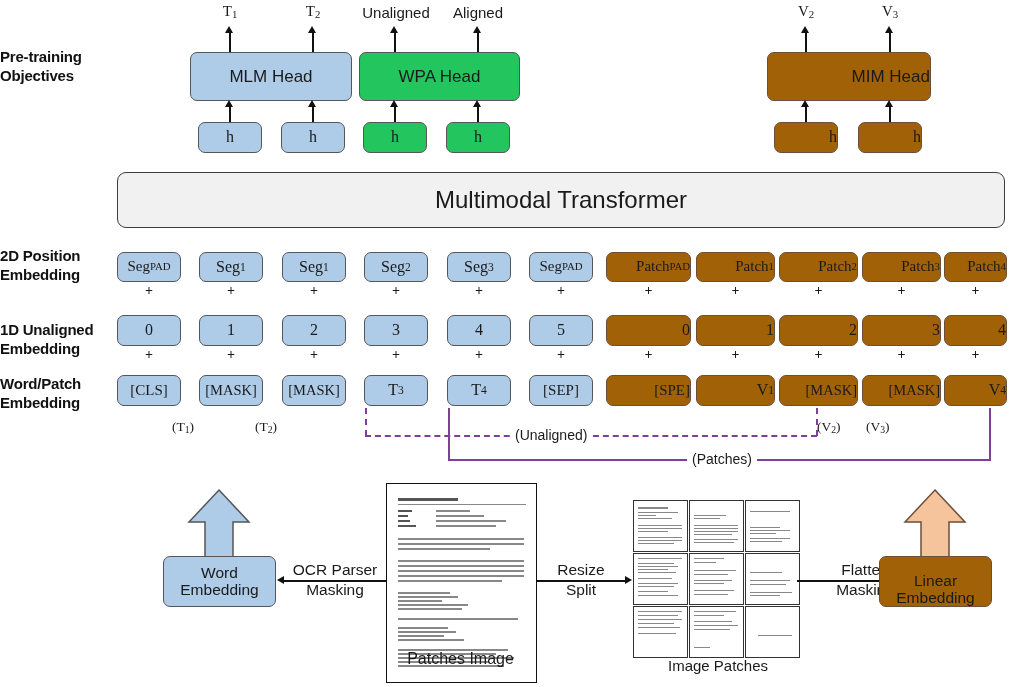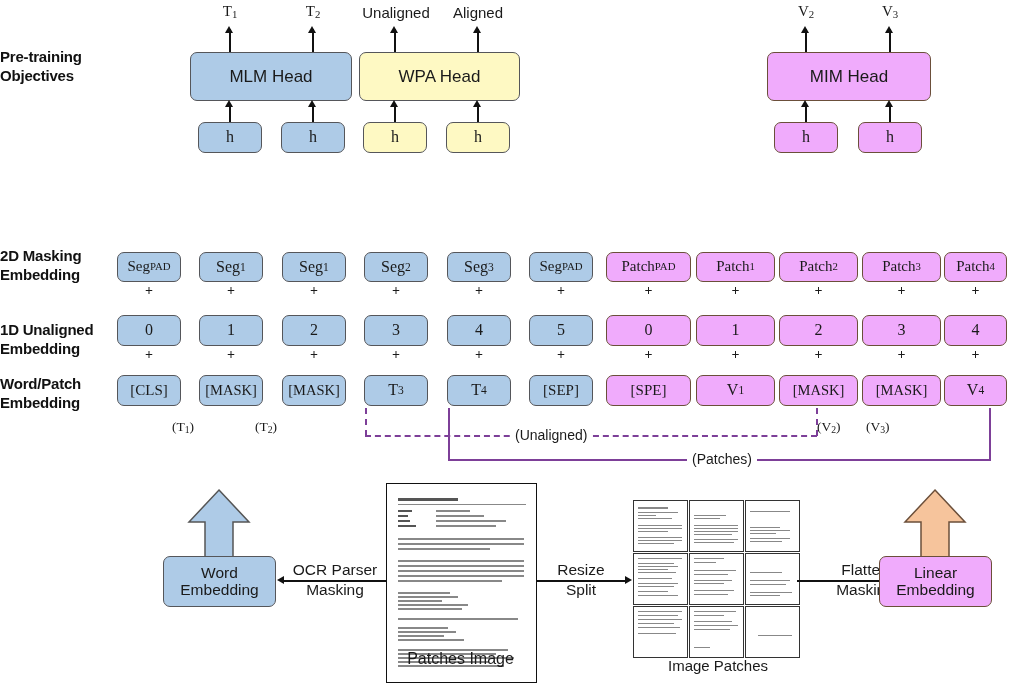--- a/index.html
+++ b/index.html
@@ -11,22 +11,22 @@
   #stage{position:absolute;left:0;top:0;width:1020px;height:687px;}
 
   
   .box{
     position:absolute;box-sizing:border-box;
     border:1px solid #4d4d4d;border-radius:7px;
     display:flex;align-items:center;justify-content:center;
     text-align:center;line-height:1.05;
   }
   .blue{background:#aecbe7;border-color:#55565a;}
-  .purple{background:#fef9c3;border-color:#55565a;}
-  .orange{background:#f0abfc;border-color:#6b4f3a;}
+  .purple{background:#22c55e;border-color:#55565a;}
+  .orange{background:#a16207;border-color:#6b4f3a;justify-content:flex-end;}
   .grey{background:#f1f1f1;border-color:#3d3d3d;border-radius:9px;}
 
   .serif{font-family:"Liberation Serif", serif;}
   .sans{font-family:"Liberation Sans", sans-serif;}
 
   
   .rowlabel{
     position:absolute;text-align:left;
     font-size:15px;font-weight:700;line-height:1.28;
     color:#111;letter-spacing:-0.2px;
@@ -89,21 +89,21 @@
 <body>
 
 <div id="stage">
 
   <div class="rowlabel" style="left:0px;top:47px;width:112px;">
     <div>Pre-training</div>
     <div style="padding-right:8px">Objectives</div>
   </div>
 
   <div class="rowlabel" style="left:0px;top:246px;width:112px;">
-    <div>2D Masking</div>
+    <div>2D Position</div>
     <div>Embedding</div>
   </div>
 
   <div class="rowlabel" style="left:0px;top:320px;width:112px;">
     <div>1D Unaligned</div>
     <div>Embedding</div>
   </div>
 
   <div class="rowlabel" style="left:0px;top:374px;width:112px;">
     <div>Word/Patch</div>
@@ -177,20 +177,23 @@
   <div class="box purple serif" style="left:446px;top:122px;width:64px;height:31px;font-size:16px;">
     <span>h</span>
   </div>
   <div class="box orange serif" style="left:774px;top:122px;width:64px;height:31px;font-size:16px;">
     <span>h</span>
   </div>
   <div class="box orange serif" style="left:858px;top:122px;width:64px;height:31px;font-size:16px;">
     <span>h</span>
   </div>
 
+  <div class="box grey" style="left:117px;top:172px;width:888px;height:56px;font-size:24px;">
+    <span>Multimodal Transformer</span>
+  </div>
 
   <div id="emb-grid">
       <div class="box serif blue" style="left: 117px; top: 252px; width: 64px; height: 30px; font-size: 15px;">
         <span>Seg</span>
         <span class="sub">PAD</span>
       </div>
       <div class="box serif blue" style="left: 199px; top: 252px; width: 64px; height: 30px; font-size: 16px;">
         <span>Seg</span>
         <span class="sub">1</span>
       </div>

